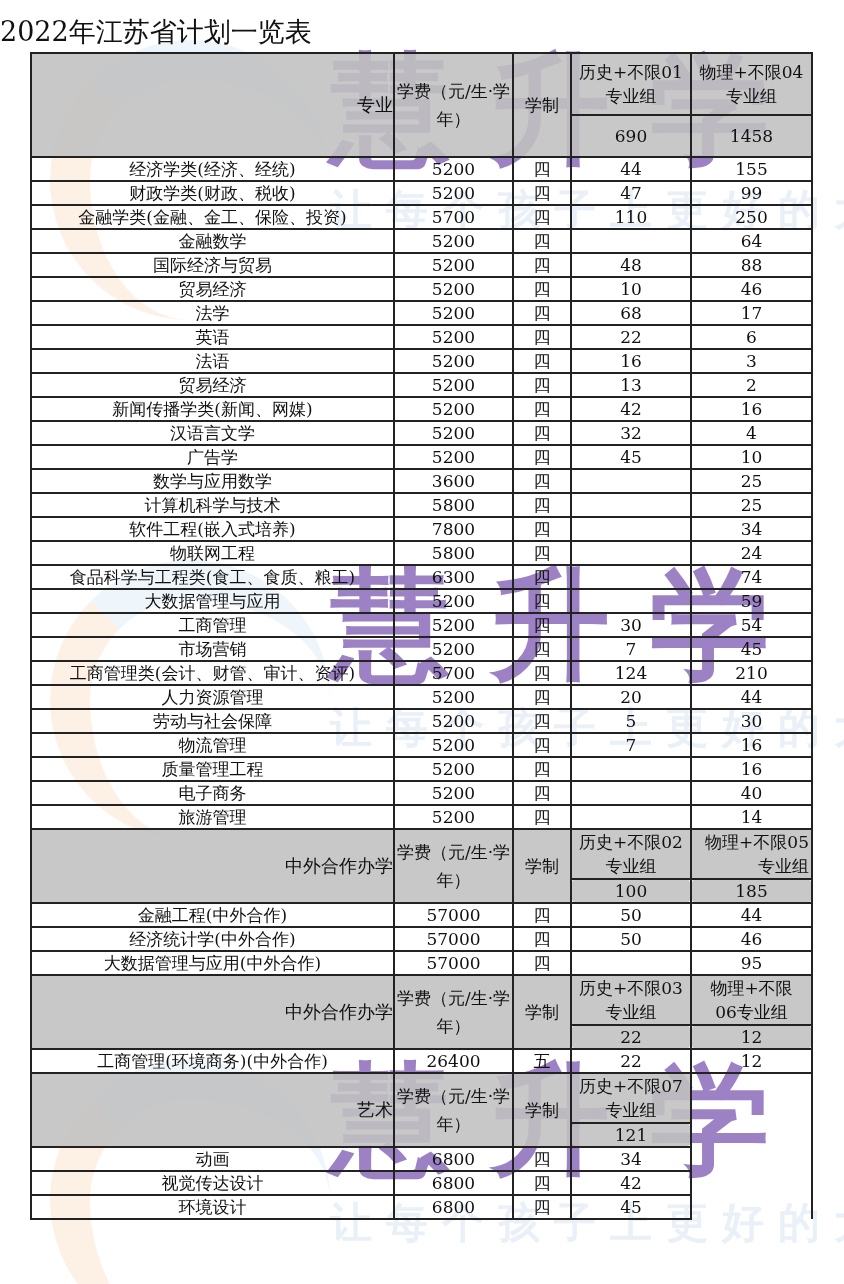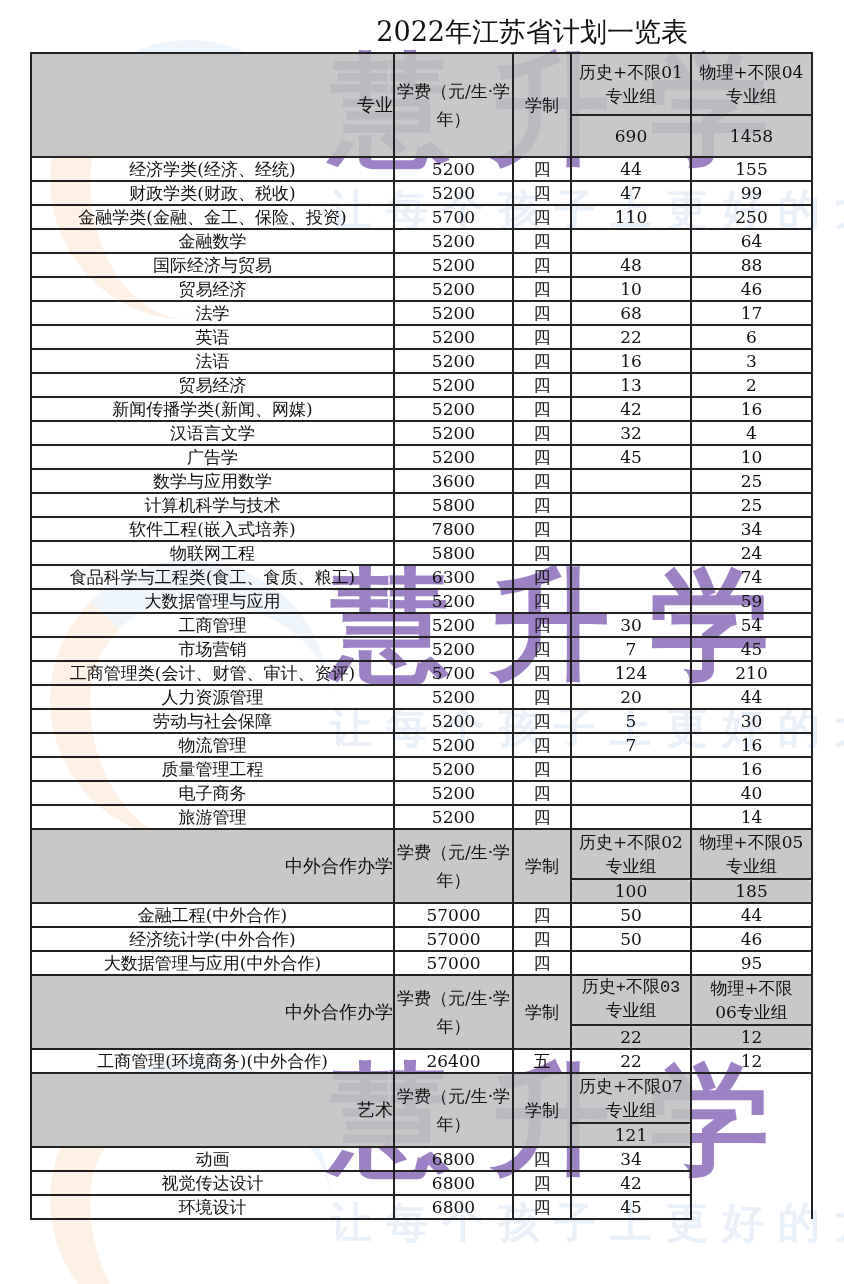--- a/index.html
+++ b/index.html
@@ -1,17 +1,17 @@
 <!DOCTYPE html>
 <html><head>
 <meta charset="utf-8">
 <style>
   html,body{margin:0;padding:0;background:#ffffff;}
   body{width:844px;height:1284px;position:relative;overflow:hidden;font-family:"DejaVu Serif","Liberation Serif",serif;color:#111;}
-  .title{position:absolute;left:0;top:14px;width:688px;text-align:right;font-size:27px;line-height:36px;letter-spacing:0px;}
+  .title{position:absolute;left:0;top:14px;width:688px;text-align:left;font-size:27px;line-height:36px;letter-spacing:0px;}
   .wm{position:absolute;pointer-events:none;z-index:0;}
   .wm-text{color:#dbe7f4;font-family:"DejaVu Sans",sans-serif;font-weight:bold;font-size:42px;letter-spacing:14px;opacity:0.6;white-space:nowrap;}
   .wm-big{color:#4c1d95;font-family:"DejaVu Sans",sans-serif;font-weight:bold;font-size:120px;letter-spacing:40px;opacity:0.55;white-space:nowrap;}
   table{position:absolute;left:30px;top:52px;border-collapse:collapse;table-layout:fixed;z-index:1;width:781px;}
   td{border:2px solid #222;text-align:center;vertical-align:middle;padding:0;font-size:17px;line-height:22px;height:21px;white-space:nowrap;overflow:hidden;}
   tr.data td{background:transparent;}
   td.hd{background:rgba(192,192,192,0.88);}
   td.hd-major{font-size:18px;text-align:right;}
   td.num{font-size:17px;}
   td.blank-cell{border:none;border-right:2px solid #222;background:transparent;}
@@ -250,21 +250,21 @@
         <td class="num">5200</td>
         <td>四</td>
         <td class="num"></td>
         <td class="num">14</td>
       </tr>
       <tr class="sec-h1">
         <td class="hd hd-major" rowspan="2">中外合作办学</td>
         <td class="hd" rowspan="2" style="white-space:normal;line-height:28px;"><span>学费（元/生·学年）</span></td>
         <td class="hd" rowspan="2">学制</td>
         <td class="hd h2l" style="white-space:normal;padding:0 2px;">历史+不限02专业组</td>
-        <td class="hd h2l" style="white-space:normal;padding:0 2px;">物理+不限05专业组</td>
+        <td class="hd h2l" style="white-space:normal;padding:0 2px;text-align:right;">物理+不限05专业组</td>
       </tr>
       <tr class="sec-h2">
         <td class="hd num">100</td>
         <td class="hd num">185</td>
       </tr>
       <tr class="data">
         <td>金融工程(中外合作)</td>
         <td class="num">57000</td>
         <td>四</td>
         <td class="num">50</td>
@@ -281,21 +281,21 @@
         <td>大数据管理与应用(中外合作)</td>
         <td class="num">57000</td>
         <td>四</td>
         <td class="num"></td>
         <td class="num">95</td>
       </tr>
       <tr class="sec-h1">
         <td class="hd hd-major" rowspan="2">中外合作办学</td>
         <td class="hd" rowspan="2" style="white-space:normal;line-height:28px;"><span>学费（元/生·学年）</span></td>
         <td class="hd" rowspan="2">学制</td>
-        <td class="hd h2l" style="white-space:normal;padding:0 2px;font-family:Liberation Mono, monospace;">历史+不限03专业组</td>
+        <td class="hd h2l" style="white-space:normal;padding:0 2px;">历史+不限03专业组</td>
         <td class="hd h2l" style="white-space:normal;padding:0 18px;">物理+不限06专业组</td>
       </tr>
       <tr class="sec-h2">
         <td class="hd num">22</td>
         <td class="hd num">12</td>
       </tr>
       <tr class="data">
         <td>工商管理(环境商务)(中外合作)</td>
         <td class="num">26400</td>
         <td>五</td>

